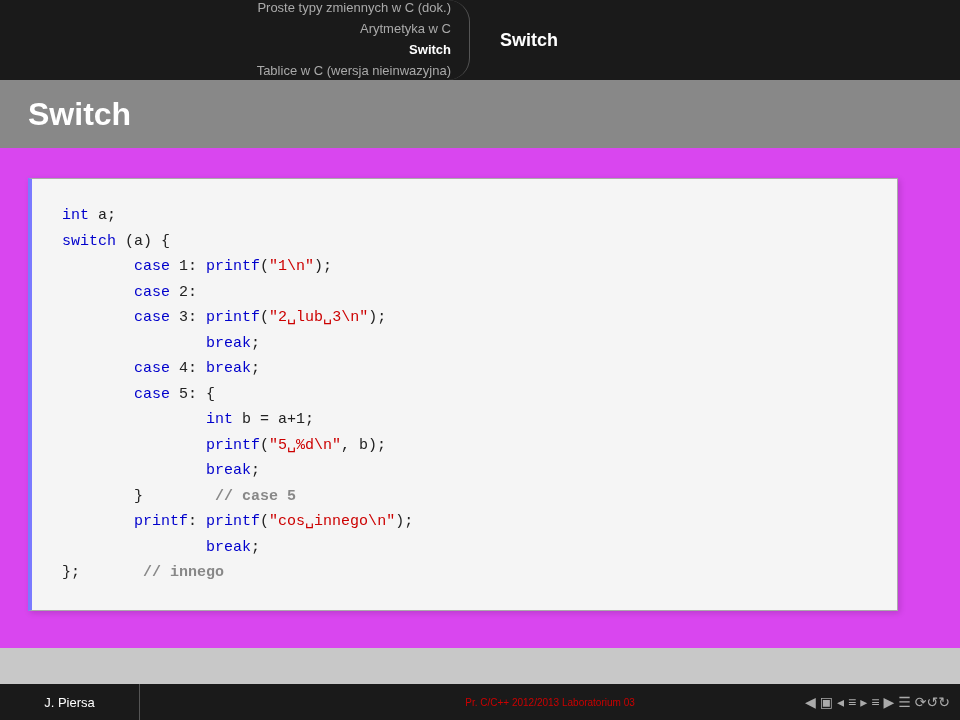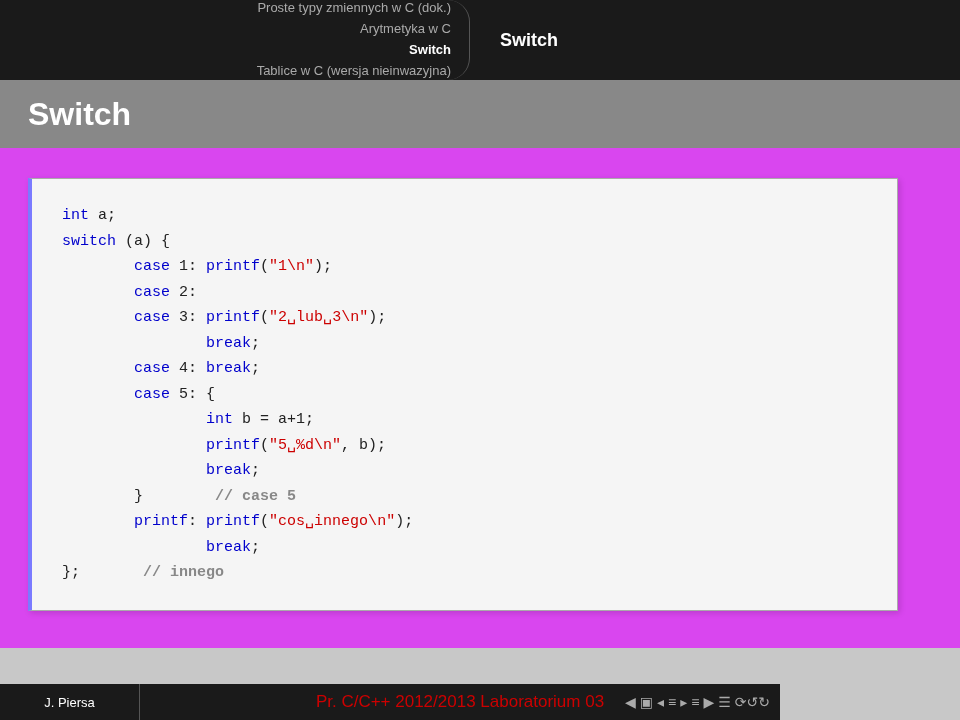--- a/index.html
+++ b/index.html
@@ -88,21 +88,21 @@
       margin: 0;
       white-space: pre;
       font-family: 'Courier New', Courier, monospace;
     }
 
     
     .footer {
       position: absolute;
       bottom: 0;
       left: 0;
-      width: 780px;
+      width: 960px;
       height: 36px;
       background: #1a1a1a;
       display: flex;
       align-items: center;
     }
     .footer-left {
       width: 140px;
       display: flex;
       align-items: center;
       justify-content: center;
@@ -110,21 +110,21 @@
       font-size: 13px;
       border-right: 1px solid #555;
       height: 100%;
     }
     .footer-right {
       flex: 1;
       display: flex;
       align-items: flex-start;
       justify-content: center;
       color: #c00;
-      font-size: 17px;
+      font-size: 10px;
     }
     .footer-icons {
       position: absolute;
       right: 10px;
       bottom: 0;
       height: 36px;
       display: flex;
       align-items: center;
       gap: 4px;
       color: #aaa;

